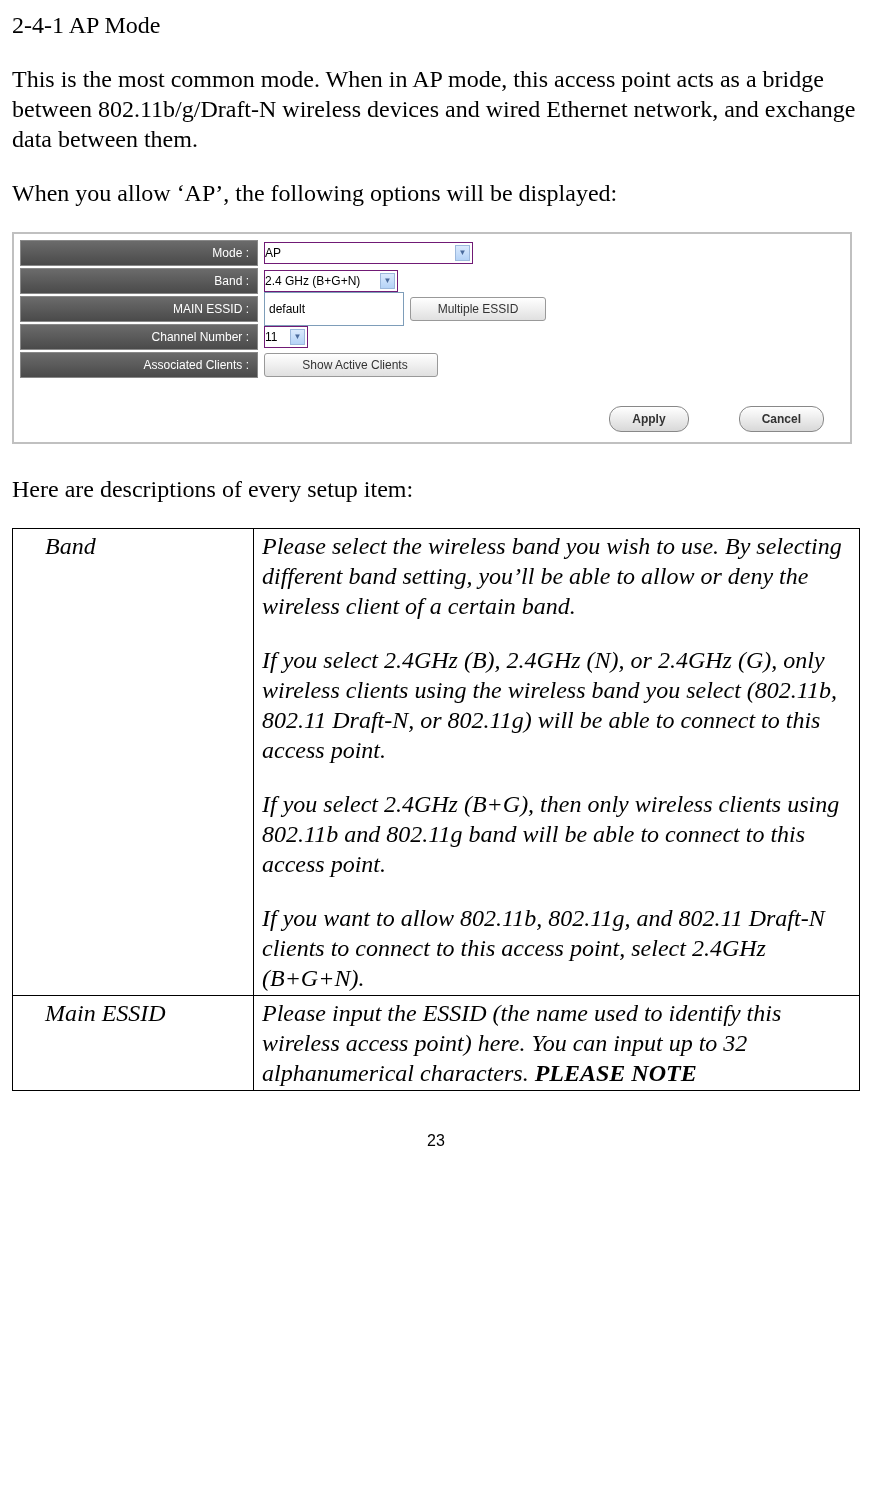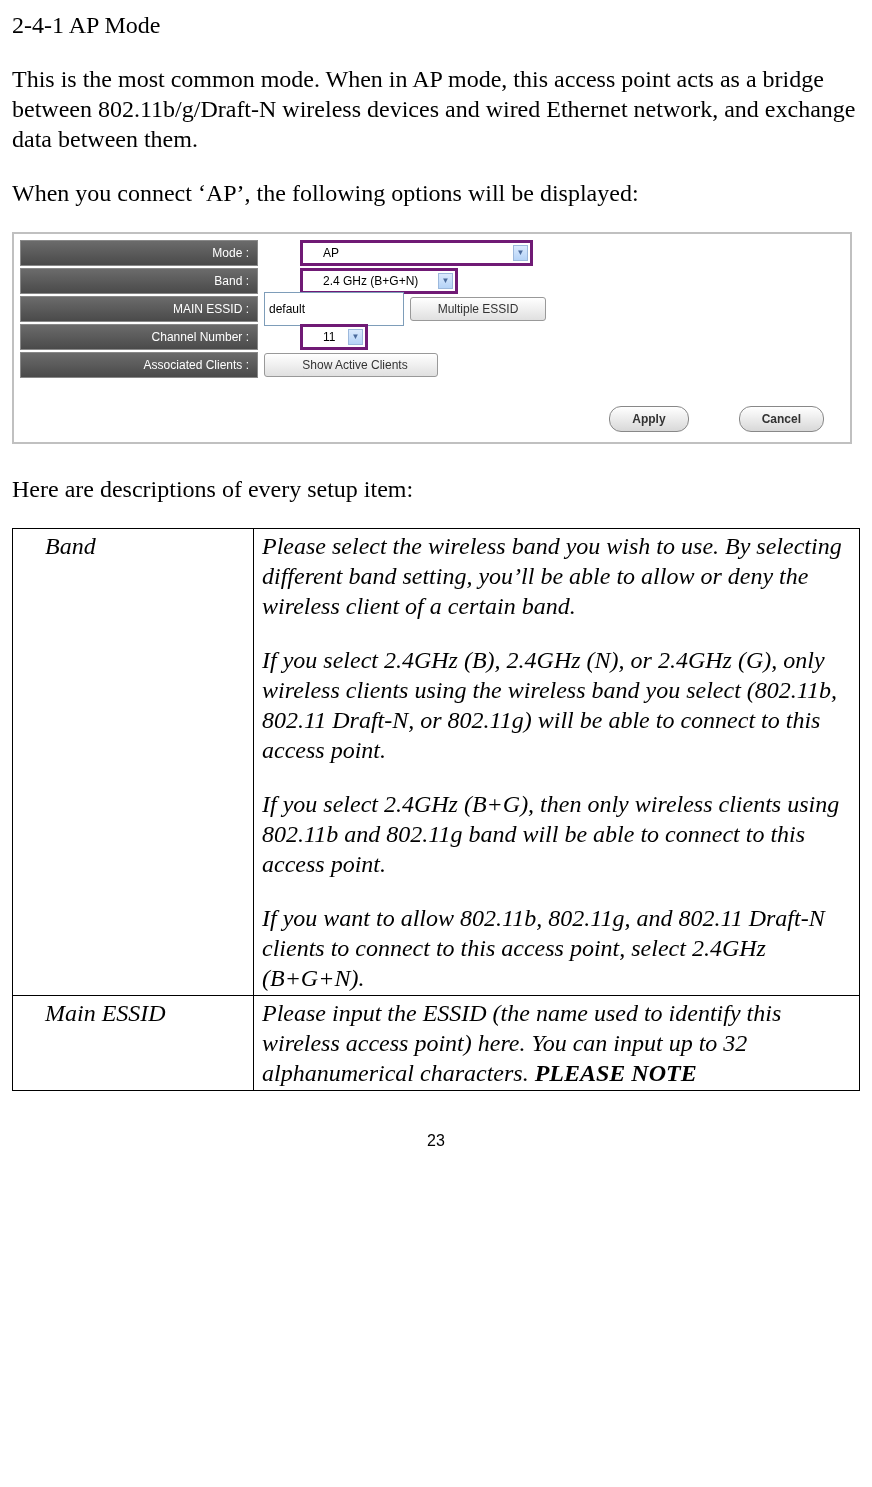--- a/index.html
+++ b/index.html
@@ -49,29 +49,28 @@
       box-sizing: border-box;
     }
     .config-value {
       flex: 1;
       display: flex;
       align-items: center;
       padding-left: 6px;
       gap: 6px;
     }
     .fake-select {
-      border: 3px solid #701a75;
+      border: 1px solid #701a75;
       background: #fff;
       height: 20px;
       display: inline-flex;
       align-items: center;
-      padding: 0 2px 0 20px;
-      font-size: 12px;
-      font-family: Arial, sans-serif;
-      margin-left: 36px;
+      padding: 0 2px 0 0;
+      font-size: 12px;
+      font-family: Arial, sans-serif;
     }
     .fake-select-arrow {
       width: 15px;
       height: 16px;
       background: linear-gradient(to bottom, #dbeafd, #b5d3f7);
       border: 1px solid #9cb8dc;
       margin-left: 4px;
       display: inline-flex;
       align-items: center;
       justify-content: center;
@@ -160,21 +159,21 @@
       font-family: Arial, sans-serif;
     }
   </style>
 </head>
 <body>
 
 <div class="heading">2-4-1 AP Mode</div>
 
 <div class="para">This is the most common mode. When in AP mode, this access point acts as a bridge between 802.11b/g/Draft-N wireless devices and wired Ethernet network, and exchange data between them.</div>
 
-<div class="para">When you connect ‘AP’, the following options will be displayed:</div>
+<div class="para">When you allow ‘AP’, the following options will be displayed:</div>
 
 <div class="config-panel">
 
   <div class="config-row">
     <div class="config-label">Mode :</div>
     <div class="config-value">
       <div class="fake-select" style="width:205px;">
         <span>AP</span>
         <span style="flex:1"></span>
         <span class="fake-select-arrow">▼</span>

